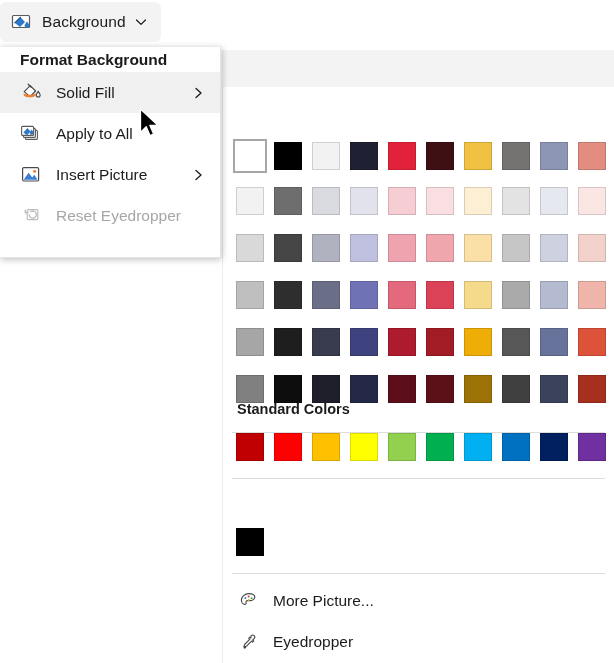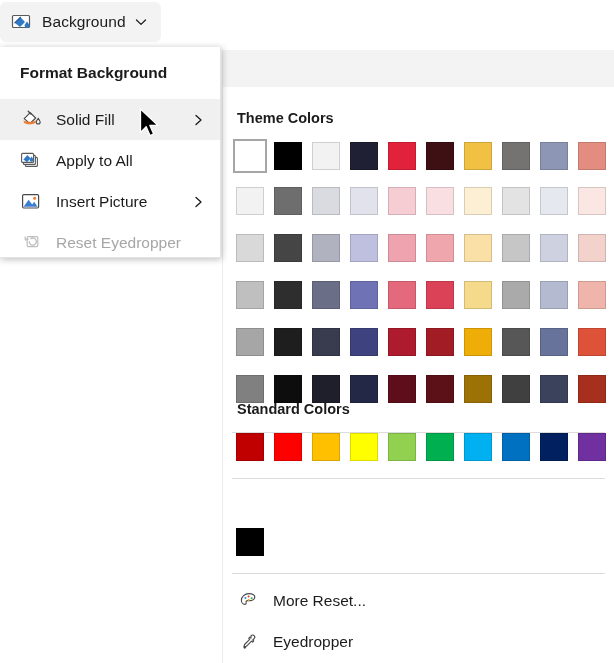--- a/index.html
+++ b/index.html
@@ -38,21 +38,21 @@
     position:absolute;left:0;top:47px;
     width:221px;height:211px;
     background:#ffffff;
     border:1px solid #e3e3e3;
     border-left:none;border-top:none;
     box-shadow:0 2px 7px rgba(0,0,0,.17), 2px 0 7px rgba(0,0,0,.10);
     box-sizing:border-box;
     z-index:5;
   }
   #menu-title{
-    height:52px;display:flex;align-items:center;
+    height:25px;display:flex;align-items:center;
     padding-left:20px;
     font-size:15.5px;font-weight:bold;color:#1b1b1b;
   }
   .menu-item{
     height:41px;display:flex;align-items:center;
     position:relative;
     padding-left:20px;
     cursor:default;
   }
   .menu-item.selected{background:#f0f0f0;}
@@ -143,21 +143,20 @@
   <span class="chev">
     <svg width="14" height="14" viewBox="0 0 14 14">
         <path d="M2.5 5 L7 9.4 L11.5 5" fill="none" stroke="#1b1b1b" stroke-width="1.25" stroke-linecap="round" stroke-linejoin="round"></path>
       </svg>
   </span>
 </div>
 
 <div id="color-panel">
   <div id="panel-topband"></div>
 
-  <div class="section-head" style="position:absolute;left:0;top:60px;">Theme Colors</div>
   <div id="theme-grid" class="swatch-grid grid-theme" style="position:absolute;left:0;top:92px;">
       <div class="swatch-cell" style="margin-bottom: 17px;">
         <div class="sw selected" title="#FFFFFF" style="background: rgb(255, 255, 255);"></div>
       </div>
       <div class="swatch-cell" style="margin-bottom: 17px;">
         <div class="sw" title="#000000" style="background: rgb(0, 0, 0);"></div>
       </div>
       <div class="swatch-cell" style="margin-bottom: 17px;">
         <div class="sw" title="#F2F2F2" style="background: rgb(242, 242, 242);"></div>
       </div>
@@ -383,21 +382,21 @@
   <div class="action-item" style="position:absolute;left:0;top:530px;width:100%;">
     <span class="ai-icon">
       <svg width="20" height="20" viewBox="0 0 20 20">
         <path d="M10 2.6 C5.6 2.6 2.4 5.6 2.4 9.3 c0 2.4 1.6 4.1 3.3 4.1 c.9 0 1.5-.4 1.5-1.1 c0-.5-.2-.8-.2-1.3 c0-.8 .6-1.4 1.5-1.4 h2.2 c2.9 0 5.1-1.6 5.1-3.7 C15.8 3.9 13.3 2.6 10 2.6 Z" fill="none" stroke="#4a4a4a" stroke-width="1.15" stroke-linejoin="round"></path>
         <circle cx="6.4" cy="7.1" r="1" fill="#3a7fd5"></circle>
         <circle cx="9.6" cy="5.6" r="1" fill="#e03a3a"></circle>
         <circle cx="12.6" cy="7.3" r="1" fill="#2fa84f"></circle>
         <circle cx="9.7" cy="9.0" r="1" fill="#efb400"></circle>
       </svg>
     </span>
-    <span class="ai-label">More Reset...</span>
+    <span class="ai-label">More Picture...</span>
   </div>
 
   <div class="action-item" style="position:absolute;left:0;top:571px;width:100%;">
     <span class="ai-icon">
       <svg width="20" height="20" viewBox="0 0 20 20">
         <path d="M12.1 3.6 a2.1 2.1 0 0 1 3 3 l-1.4 1.4 1 1 -1.2 1.2 -1-1 -5.1 5.1 -2.6 .8 .8-2.6 5.1-5.1 -1-1 1.2-1.2 1 1 z" fill="none" stroke="#4a4a4a" stroke-width="1.1" stroke-linejoin="round"></path>
         <path d="M5.6 14.2 l-.8 2.6 2.6-.8 z" fill="#2b2b2b"></path>
       </svg>
     </span>
     <span class="ai-label">Eyedropper</span>

